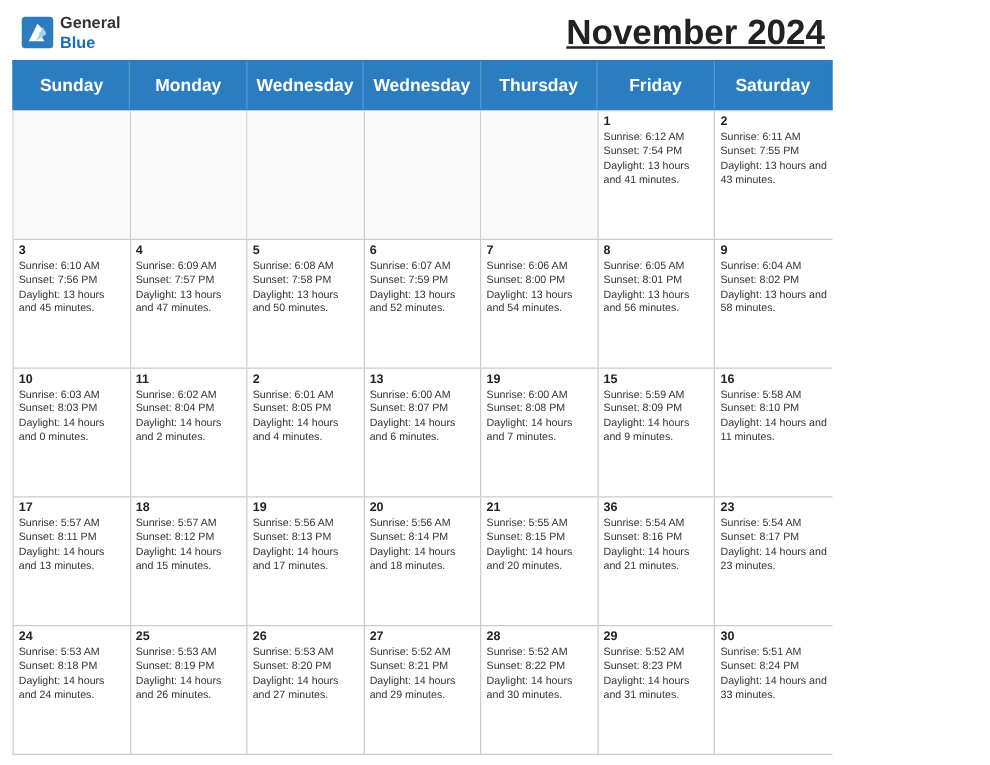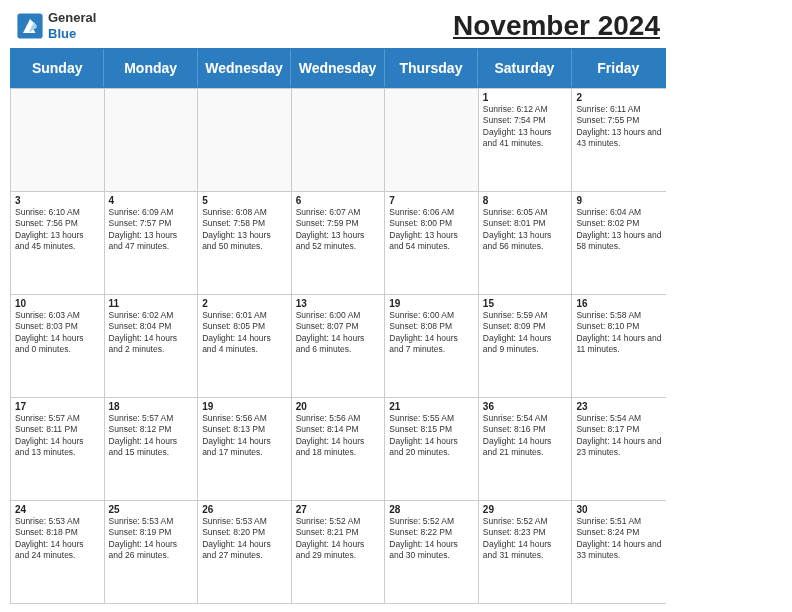--- a/index.html
+++ b/index.html
@@ -131,22 +131,22 @@
     </div>
   </div>
 
   <div class="calendar">
     <div class="cal-header">
     <div class="cal-header-cell">Sunday</div>
         <div class="cal-header-cell">Monday</div>
         <div class="cal-header-cell">Wednesday</div>
         <div class="cal-header-cell">Wednesday</div>
         <div class="cal-header-cell">Thursday</div>
+        <div class="cal-header-cell">Friday</div>
         <div class="cal-header-cell">Saturday</div>
-        <div class="cal-header-cell">Friday</div>
       </div>
     <div class="cal-body">
     <div class="cal-row">
           <div class="cal-cell empty"></div>
           <div class="cal-cell empty"></div>
           <div class="cal-cell empty"></div>
           <div class="cal-cell empty"></div>
           <div class="cal-cell empty"></div>
           <div class="cal-cell">
             <span class="day-num">1</span>

